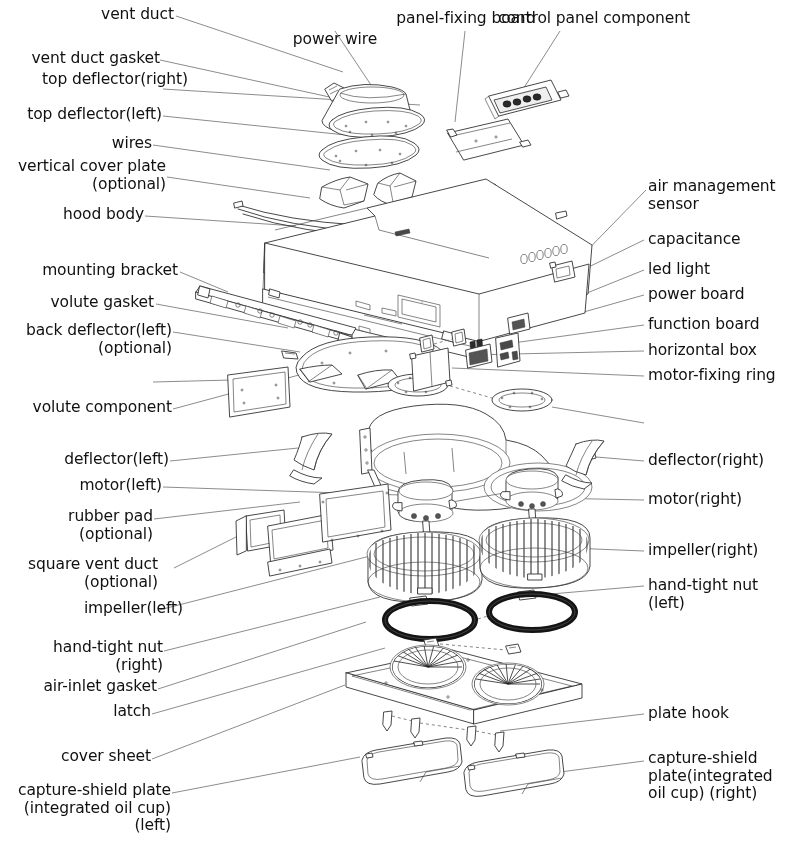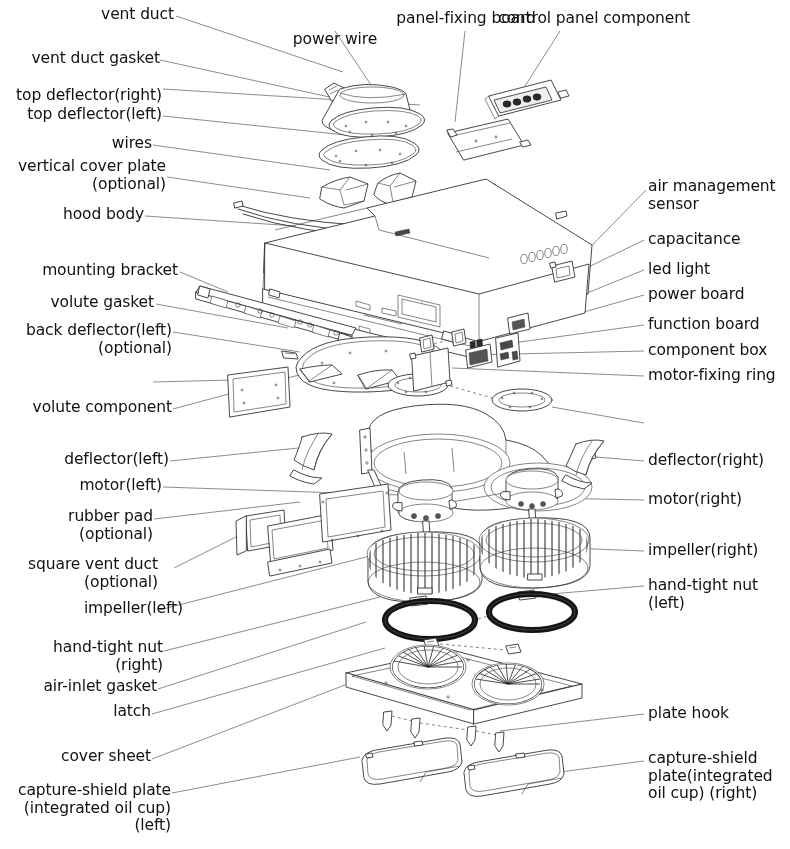--- a/index.html
+++ b/index.html
@@ -557,21 +557,21 @@
       <path class="sf" d="M468 766 l6 -1 l1 4 l-6 1 z"></path>
     </g>
   </svg>
 
   <div class="lbl c" style="left:258px;top:15px;width:154px;margin-top:16px;">power wire</div>
   <div class="lbl c" style="left:378px;top:10px;width:176px;">panel-fixing board</div>
   <div class="lbl c" style="left:478px;top:10px;width:232px;">control panel component</div>
 
   <div class="lbl r" style="left:0px;top:6px;width:174px;">vent duct</div>
   <div class="lbl r" style="left:0px;top:50px;width:160px;">vent duct gasket</div>
-  <div class="lbl r" style="left:0px;top:87px;width:162px;">top deflector(right)</div>
+  <div class="lbl r" style="left:0px;top:71px;width:162px;padding-left:26px;">top deflector(right)</div>
   <div class="lbl r" style="left:0px;top:106px;width:162px;">top deflector(left)</div>
   <div class="lbl r" style="left:0px;top:135px;width:152px;">wires</div>
   <div class="lbl r" style="left:0px;top:158px;width:166px;">vertical cover plate
 (optional)</div>
   <div class="lbl r" style="left:0px;top:206px;width:144px;">hood body</div>
   <div class="lbl r" style="left:0px;top:262px;width:178px;">mounting bracket</div>
   <div class="lbl r" style="left:0px;top:294px;width:154px;">volute gasket</div>
   <div class="lbl r" style="left:0px;top:322px;width:172px;">back deflector(left)
 (optional)</div>
   <div class="lbl r" style="left:0px;top:399px;width:172px;">volute component</div>
@@ -590,21 +590,21 @@
   <div class="lbl r" style="left:0px;top:782px;width:171px;">capture-shield plate
 (integrated oil cup)
 (left)</div>
 
   <div class="lbl l" style="left:648px;top:178px;width:140px;">air management
 sensor</div>
   <div class="lbl l" style="left:648px;top:231px;width:140px;">capacitance</div>
   <div class="lbl l" style="left:648px;top:261px;width:140px;">led light</div>
   <div class="lbl l" style="left:648px;top:286px;width:140px;">power board</div>
   <div class="lbl l" style="left:648px;top:316px;width:142px;">function board</div>
-  <div class="lbl l" style="left:648px;top:342px;width:140px;">component box</div>
+  <div class="lbl l" style="left:648px;top:342px;width:140px;">horizontal box</div>
   <div class="lbl l" style="left:648px;top:367px;width:144px;">motor-fixing ring</div>
   <div class="lbl l" style="left:648px;top:452px;width:142px;">deflector(right)</div>
   <div class="lbl l" style="left:648px;top:491px;width:140px;">motor(right)</div>
   <div class="lbl l" style="left:648px;top:542px;width:140px;">impeller(right)</div>
   <div class="lbl l" style="left:648px;top:577px;width:140px;">hand-tight nut
 (left)</div>
   <div class="lbl l" style="left:648px;top:705px;width:140px;">plate hook</div>
   <div class="lbl l" style="left:648px;top:750px;width:142px;">capture-shield
 plate(integrated
 oil cup) (right)</div>

